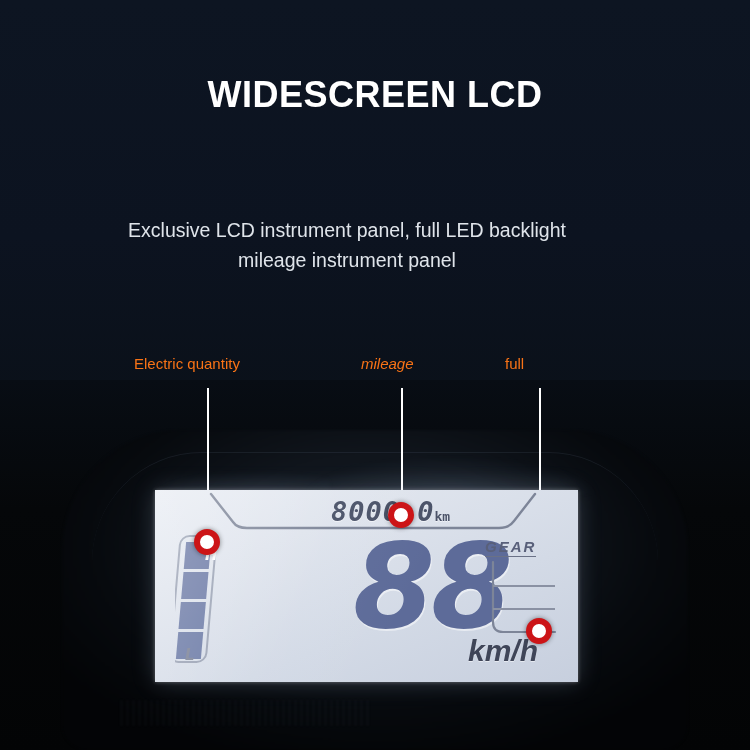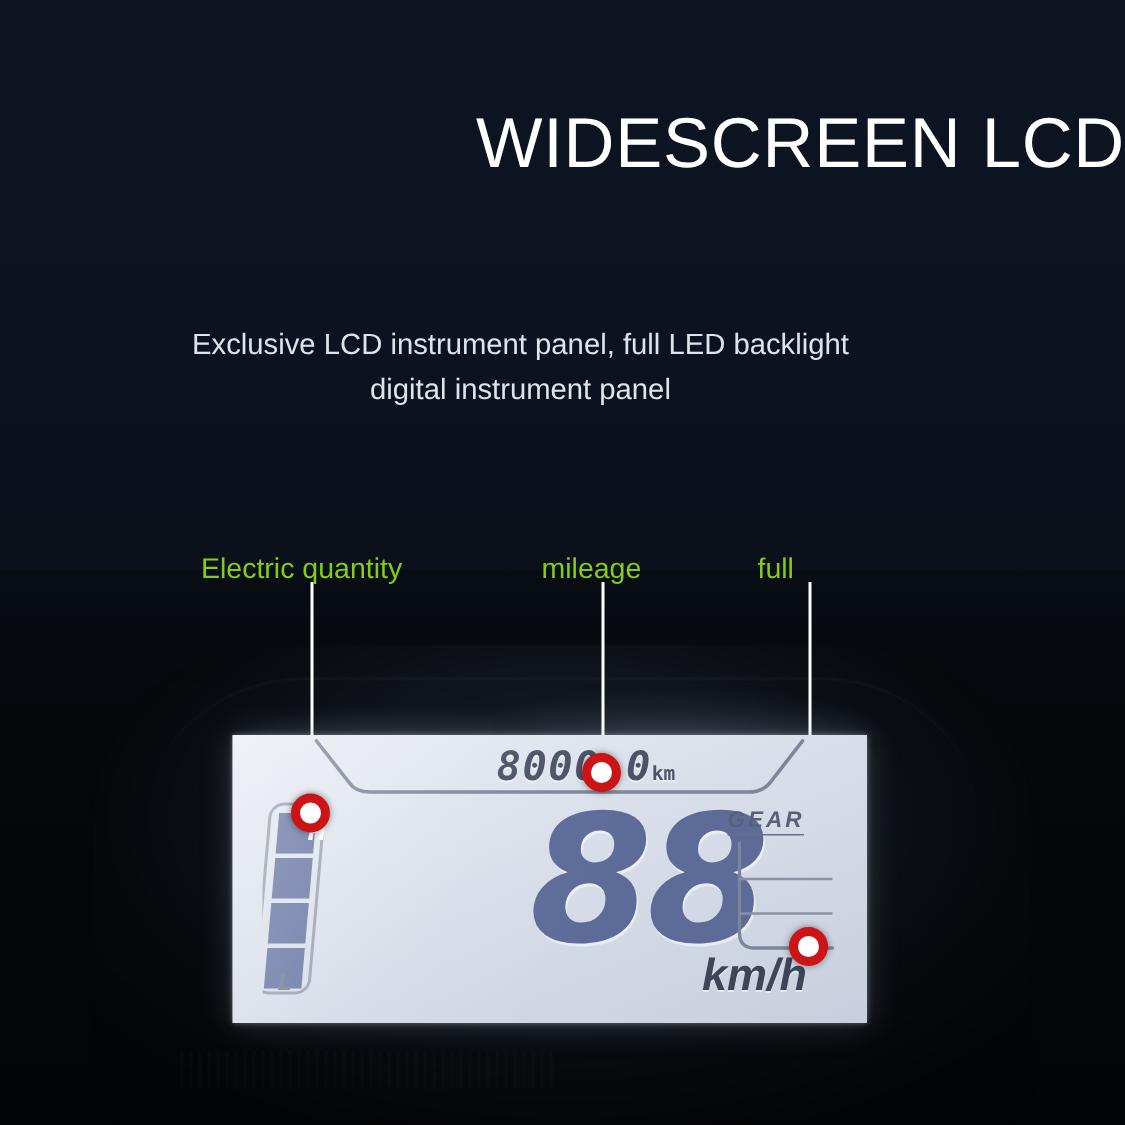--- a/index.html
+++ b/index.html
@@ -47,31 +47,31 @@
   }
   .vent {
     position:absolute; left:120px; top:700px; width:250px; height:26px;
     background:repeating-linear-gradient(90deg, rgba(90,105,120,0.05) 0 3px, rgba(0,0,0,0) 3px 6px);
     filter:blur(0.8px);
   }
 
   
   .title {
     position:absolute; left:0; top:66px; width:750px;
-    text-align:right; color:#ffffff;
-    font-size:47px; font-weight:normal; letter-spacing:0.5px; line-height:58px;
+    text-align:center; color:#ffffff;
+    font-size:36px; font-weight:bold; letter-spacing:0.5px; line-height:58px;
   }
   .subtitle {
     position:absolute; left:0; top:215px; width:694px;
     text-align:center; color:#dfe4ea;
     font-size:19.5px; font-weight:400; line-height:30px;
   }
 
   
-  .callout { position:absolute; color:#84cc16; font-size:19px; white-space:nowrap;margin-top:14px; }
+  .callout { position:absolute; color:#f97316; font-size:15px; white-space:nowrap; }
   .leader {
     position:absolute; width:2px;
     background:#ffffff;
   }
 
   
   #lcd {
     position:absolute; left:155px; top:490px; width:423px; height:192px;
     background:linear-gradient(158deg,#e8ecf3 0%,#dfe4ed 28%,#d3dae6 62%,#c7cfde 100%);
     box-shadow:0 0 22px rgba(180,205,235,0.22), 0 0 4px rgba(255,255,255,0.35);
@@ -144,25 +144,25 @@
   <div class="housing-glint"></div>
   <div class="housing-glint2"></div>
   <div class="vent"></div>
 
   <div class="title">
     <div>WIDESCREEN LCD</div>
   </div>
 
   <div class="subtitle">
     <div>Exclusive LCD instrument panel, full LED backlight</div>
-    <div>digital instrument panel</div>
+    <div>mileage instrument panel</div>
   </div>
 
   <div class="callout" style="left:134px; top:355px;">Electric quantity</div>
-  <div class="callout" style="left:361px; top:355px;">mileage</div>
+  <div class="callout" style="left:361px; top:355px;font-style:italic;">mileage</div>
   <div class="callout" style="left:505px; top:355px;">full</div>
 
   <div class="leader" style="left:207px; top:388px; height:148px;"></div>
   <div class="leader" style="left:401px; top:388px; height:127px;"></div>
   <div class="leader" style="left:539px; top:388px; height:243px;"></div>
 
   <div id="lcd">
     <div class="lcd-inner">
 
       <svg class="swoosh" viewBox="0 0 340 46">

